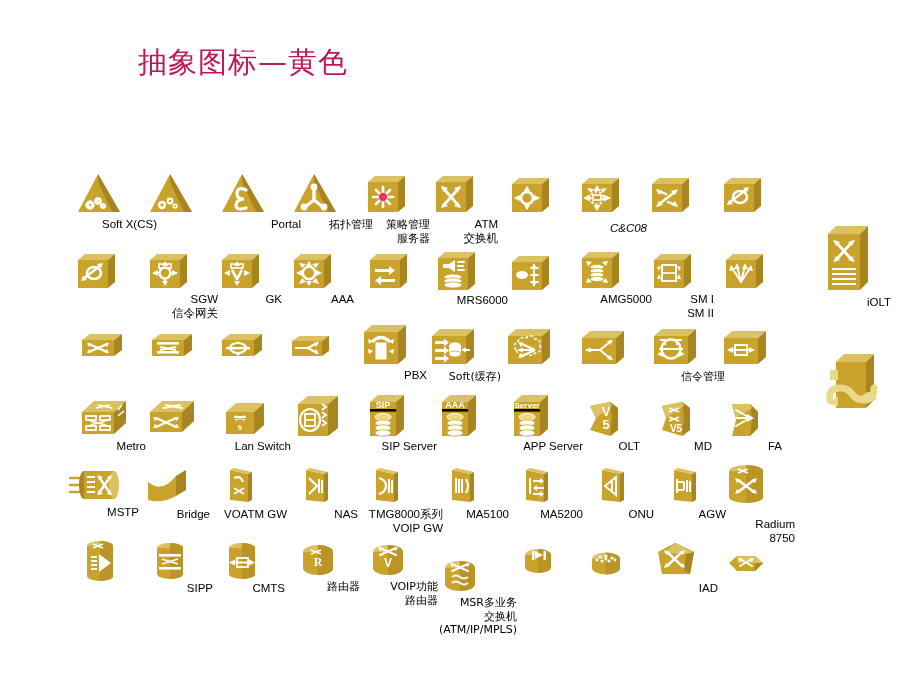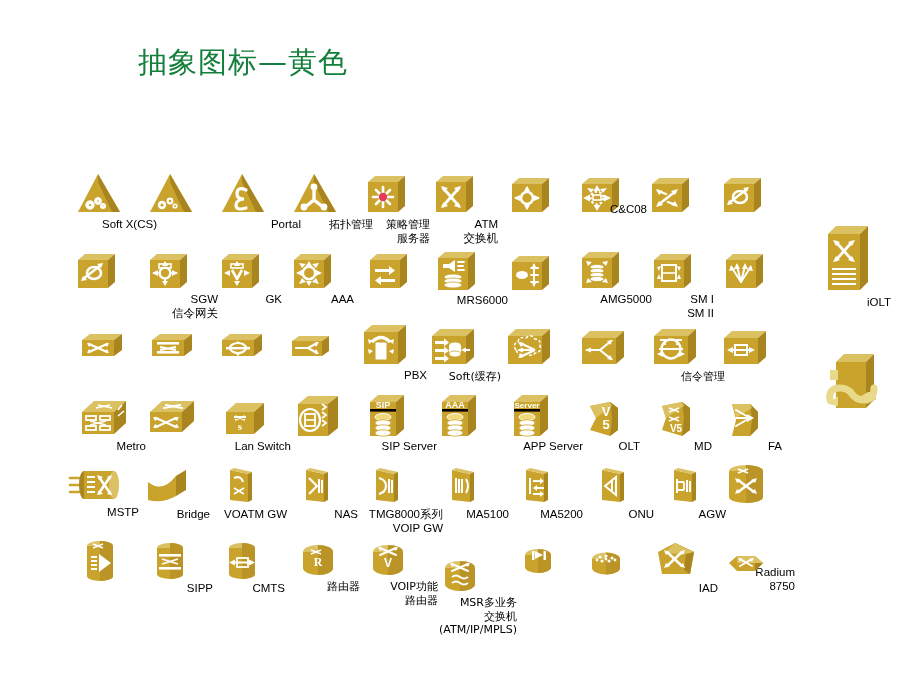--- a/index.html
+++ b/index.html
@@ -9,21 +9,21 @@
     font-family:"Liberation Sans","DejaVu Sans",sans-serif;
     overflow:hidden;
     position:relative;
   }
   #slide{position:absolute;left:0;top:0;width:920px;height:690px;background:#fff;}
 
   
   #title{
     position:absolute;left:138px;top:44px;
     font-size:29px;line-height:1.25;
-    color:#15803d;
+    color:#be185d;
     font-family:"DejaVu Sans","Liberation Sans",sans-serif;
     font-weight:400;
     letter-spacing:1px;
     white-space:nowrap;
   }
 
   
   .cell{position:absolute;}
   .cap{
     position:absolute;left:50%;transform:translateX(-50%);
@@ -161,21 +161,21 @@
       <rect x="13" y="19" width="8" height="5" fill="none" stroke="#fff" stroke-width="1.6"></rect>
       <g fill="#fff">
         <polygon points="17,9 13.5,15 20.5,15"></polygon>
           <polygon points="17,35 13.5,29 20.5,29"></polygon>
         <polygon points="3,22 10,18.5 10,25.5"></polygon>
           <polygon points="31,22 24,18.5 24,25.5"></polygon>
         <polygon points="7,12 14,13 11,17"></polygon>
           <polygon points="27,12 20,13 23,17"></polygon>
       </g>
     </svg>
-    <div class="cap" style="top:27px;width:90px;">C&amp;C08</div>
+    <div class="cap" style="top:46px;width:90px;font-style:italic;">C&amp;C08</div>
   </div>
 
   <div class="cell" style="left:650px;top:176px;">
     <svg width="44" height="40" viewBox="0 0 44 40">
       <polygon points="2,8 32,8 32,36 2,36" fill="#C9A32C"></polygon>
       <polygon points="2,8 9,2 39,2 32,8" fill="#DCC163"></polygon>
       <polygon points="32,8 39,2 39,30 32,36" fill="#A98520"></polygon>
       <path d="M8,29 Q17,22 26,15" stroke="#fff" stroke-width="2.6" fill="none"></path>
       <g stroke="#fff" stroke-width="2.4" stroke-linecap="round">
         <line x1="8" y1="15" x2="16" y2="18"></line>
@@ -836,21 +836,21 @@
         <path d="M14,18 L30,30"></path>
           <path d="M30,18 L14,30"></path>
       </g>
       <g fill="#fff">
         <polygon points="11,16 17,18 13,21"></polygon>
           <polygon points="33,16 27,18 31,21"></polygon>
         <polygon points="11,32 13,27 17,30"></polygon>
           <polygon points="33,32 31,27 27,30"></polygon>
       </g>
     </svg>
-    <div class="cap" style="top:56px;width:90px;white-space:pre-line;margin-top:48px;">Radium
+    <div class="cap" style="top:56px;width:90px;white-space:pre-line;">Radium
 8750</div>
   </div>
 
   <div class="cell" style="left:82px;top:538px;">
     <svg width="42" height="48" viewBox="0 0 42 48">
       <ellipse cx="18" cy="8" rx="13" ry="5" fill="#DCC163"></ellipse>
       <rect x="5" y="8" width="26" height="30" fill="#C9A32C"></rect>
       <ellipse cx="18" cy="38" rx="13" ry="5" fill="#C9A32C"></ellipse>
       <path d="M18,3 a13,5 0 0 1 13,5 v30 a13,5 0 0 1 -13,5 z" fill="#BA9426"></path>
       <g stroke="#fff" stroke-width="1.6" fill="none">

